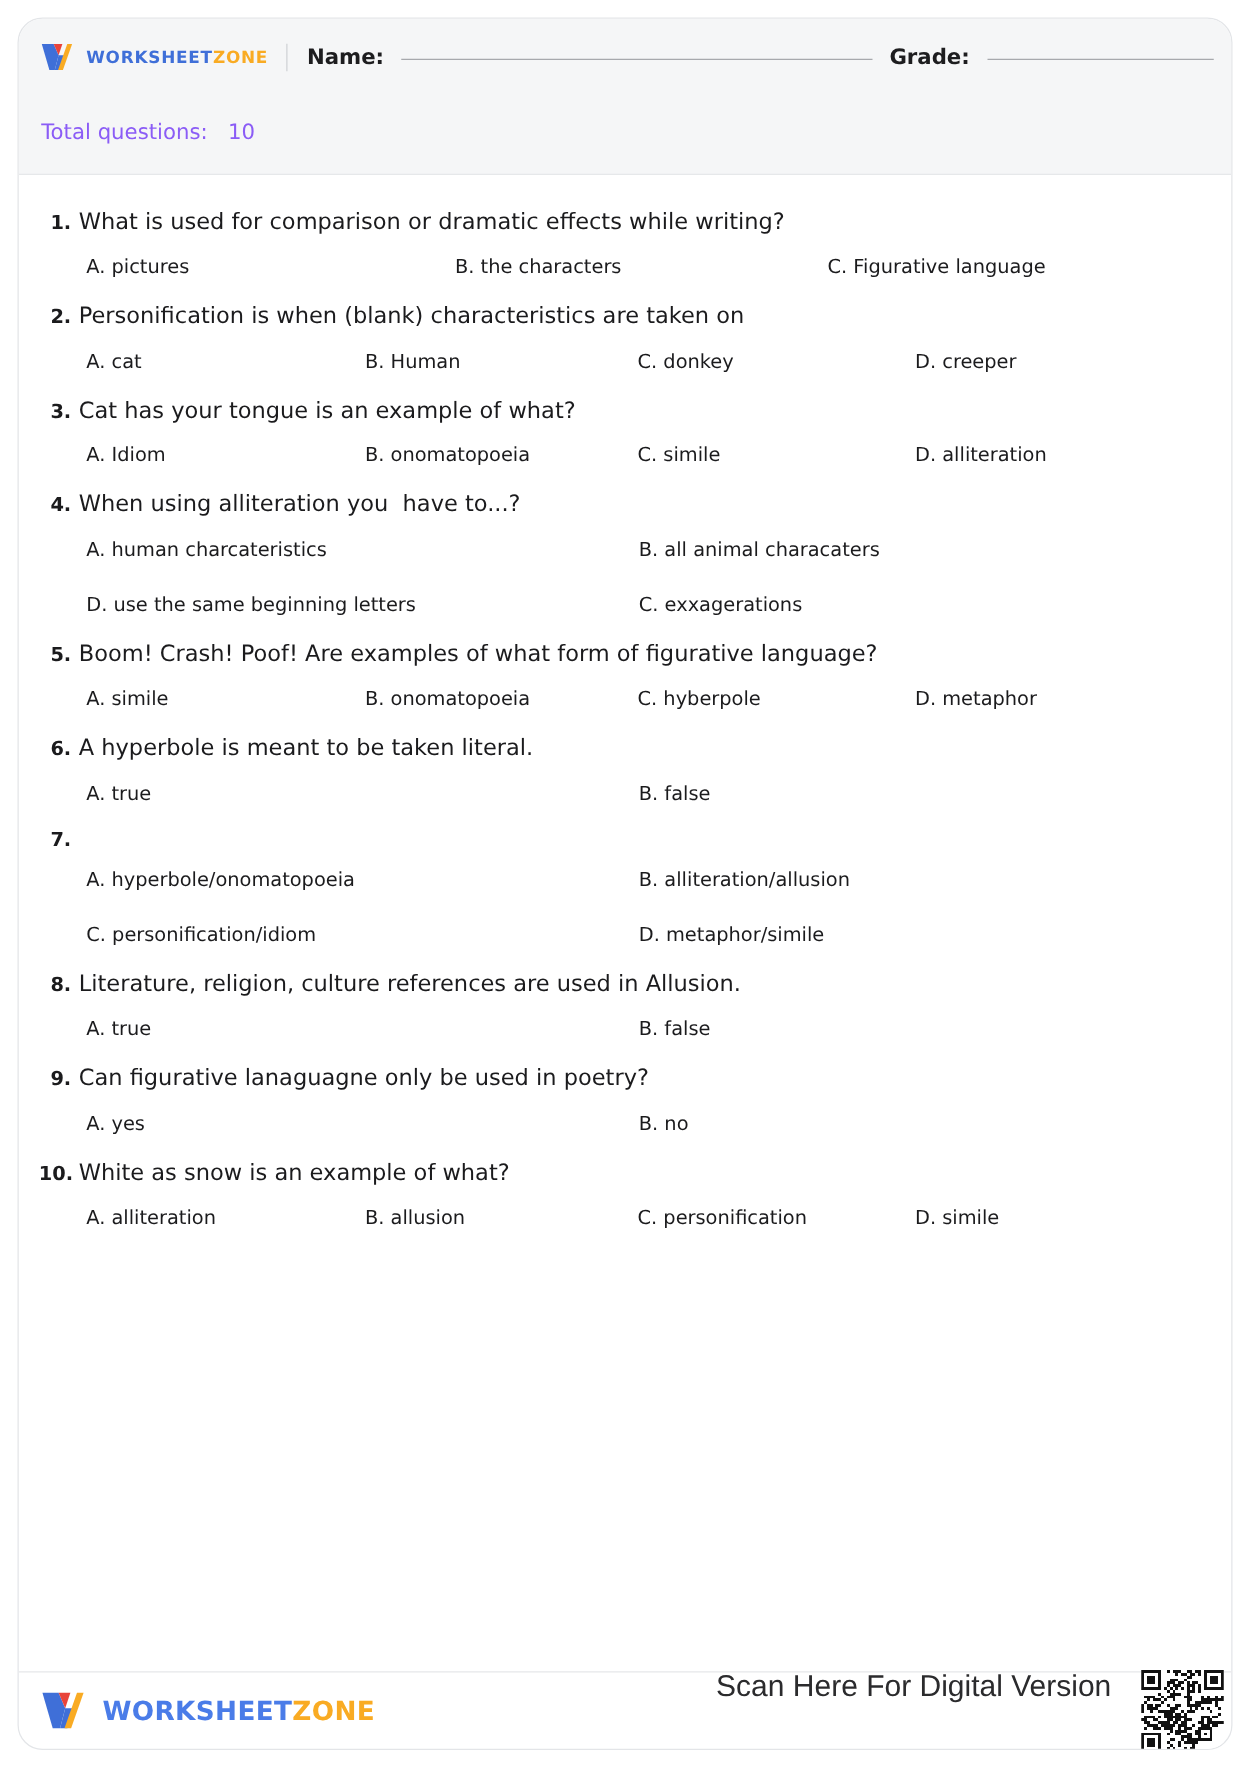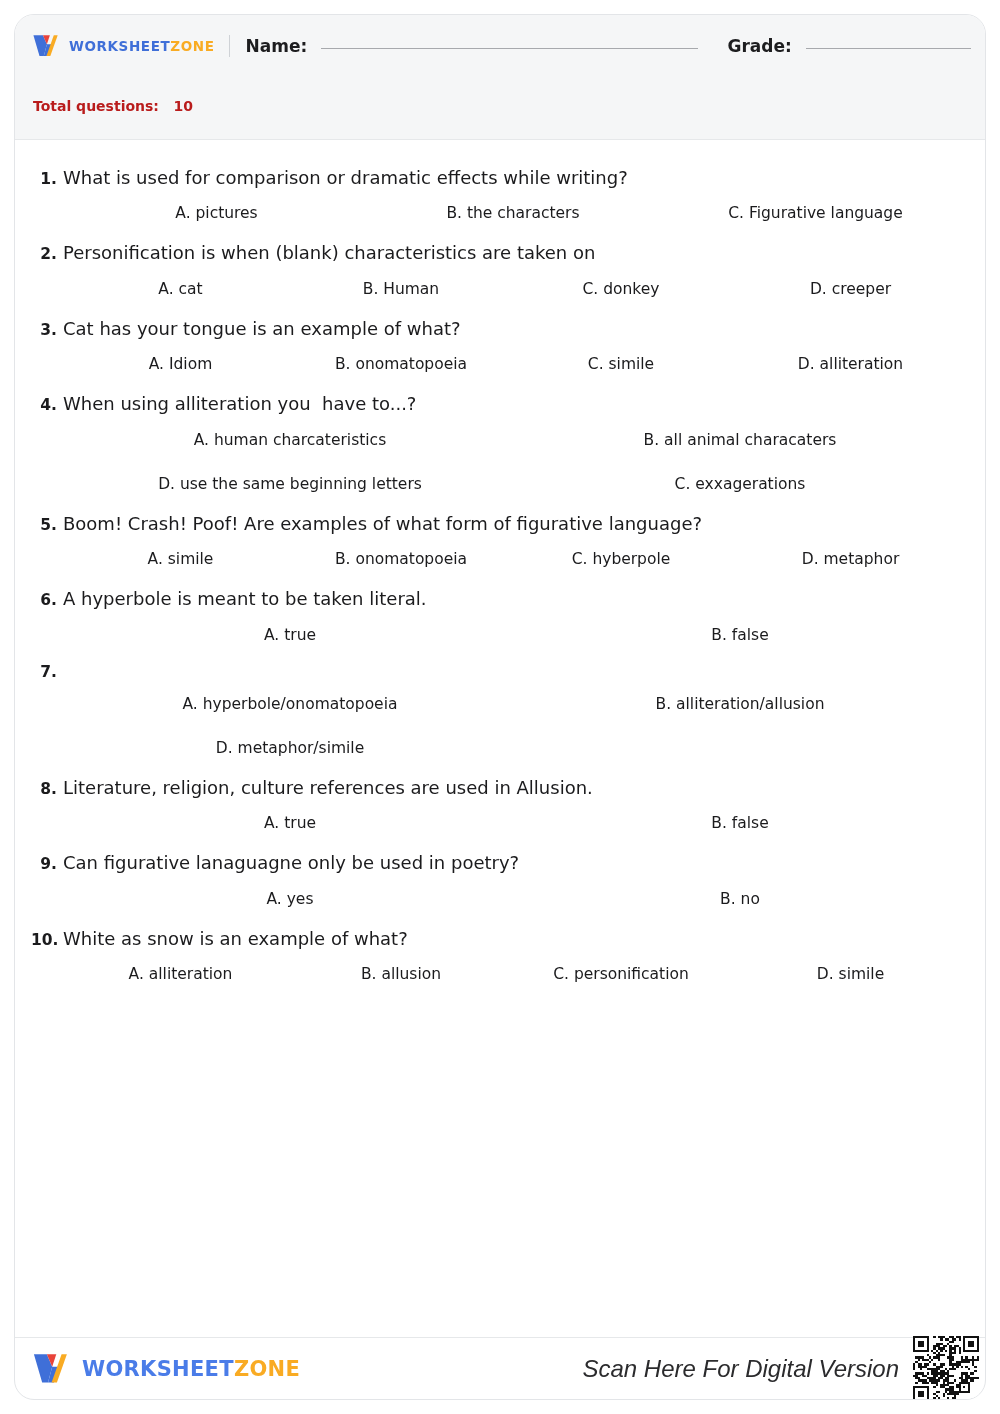--- a/index.html
+++ b/index.html
@@ -89,32 +89,32 @@
   }
   .field-line {
     flex: 1 1 auto;
     height: 1px;
     background: #a7a9ad;
     margin-left: 14px;
     position: relative;
     top: -3px;
   }
   .field.name-field { flex: 0 0 auto; width: 452px; text-align: center; }
-  .field.grade-field { flex: 1 1 auto; margin-left: 30px; }
+  .field.grade-field { flex: 1 1 auto; margin-left: 14px; }
 
   .header-row-bottom {
     height: 62px;
     display: flex;
     align-items: center;
     padding: 0 16px 4px 18px;
   }
   .total-questions {
-    font-size: 14px;
-    font-weight: 700;
-    color: #b91c1c;
+    font-size: 17px;
+    font-weight: 400;
+    color: #8b5cf6;
     white-space: pre;
   }
 
   
   .body {
     flex: 1 1 auto;
     padding: 26px 16px 0 16px;
     overflow: hidden;
   }
 
@@ -142,21 +142,20 @@
     line-height: 1.35;
     white-space: pre-wrap;
   }
 
   .options {
     display: grid;
     padding-left: 38px;
     margin-top: 13px;
     margin-bottom: 18px;
     row-gap: 24px;
-    text-align: center;
   }
   .options.cols-4 { grid-template-columns: 223px 218px 222px auto; }
   .options.cols-3 { grid-template-columns: 295px 298px auto; }
   .options.cols-2 { grid-template-columns: 442px auto; }
 
   .option {
     font-size: 15.5px;
     color: #1b1b1d;
     line-height: 1.3;
     white-space: pre-wrap;
@@ -183,23 +182,22 @@
     font-size: 21px;
     font-weight: 700;
     letter-spacing: 0.3px;
     white-space: nowrap;
   }
   .footer-brand-text .w { color: #4a7ce8; }
   .footer-brand-text .z { color: #f9ab23; }
 
   .footer-right {
     display: flex;
-    align-items: center;
-    gap: 14px;
-    font-style: italic;
+    align-items: flex-start;
+    gap: 24px;
   }
   .scan-text {
     font-size: 24px;
     color: #2b2b2d;
     font-weight: 400;
     white-space: nowrap;
     font-family: "Liberation Sans", sans-serif;
   }
   .qr {
     width: 66px;
@@ -316,20 +314,21 @@
             <div class="option">B. false</div>
           </div>
         </div>
         <div class="question">
           <div class="q-head">
             <span class="q-num">7.</span>
           </div>
           <div class="options cols-2">
             <div class="option">A. hyperbole/onomatopoeia</div>
             <div class="option">B. alliteration/allusion</div>
+            <div class="option">C. personification/idiom</div>
             <div class="option">D. metaphor/simile</div>
           </div>
         </div>
         <div class="question">
           <div class="q-head">
             <span class="q-num">8.</span>
             <span class="q-text">Literature, religion, culture references are used in Allusion.</span>
           </div>
           <div class="options cols-2">
             <div class="option">A. true</div>

